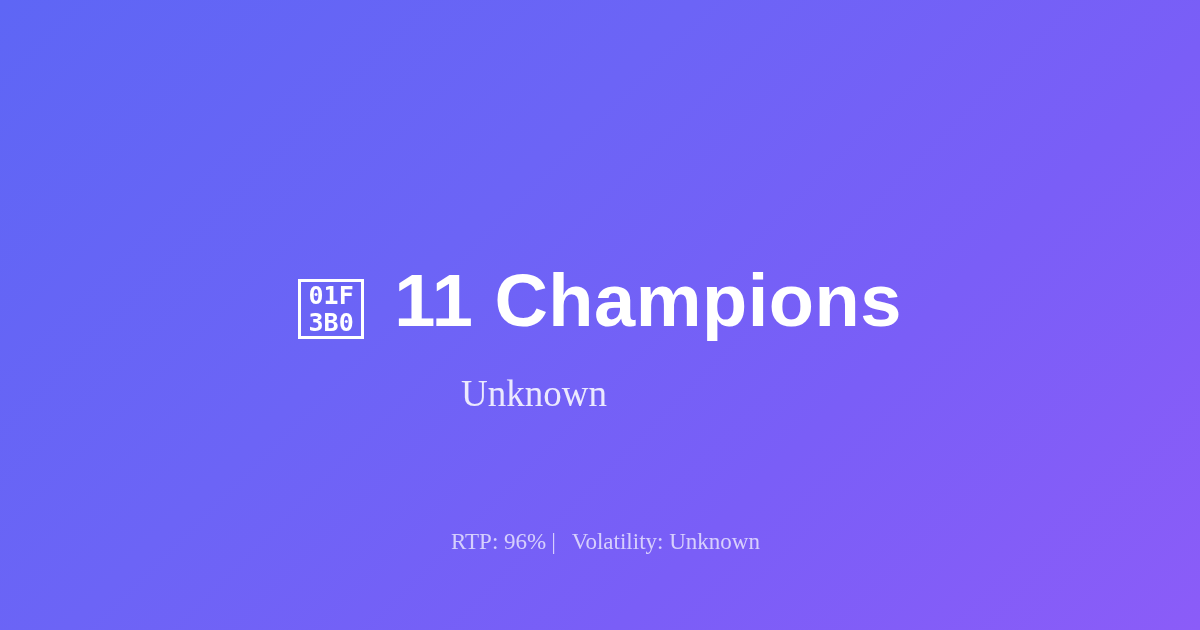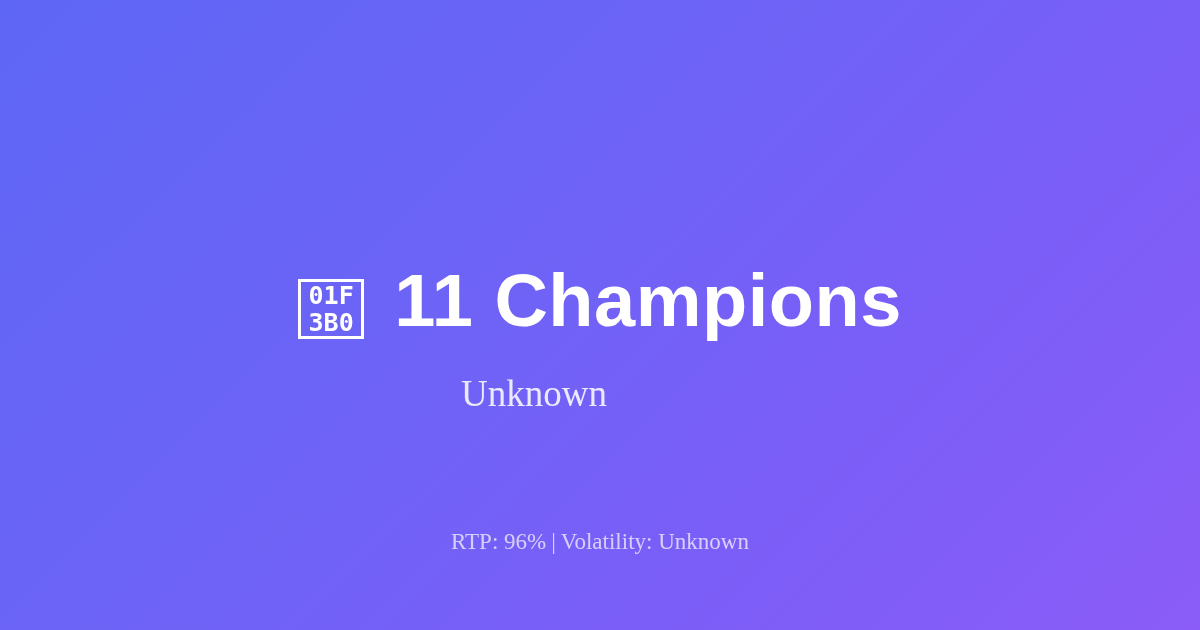--- a/index.html
+++ b/index.html
@@ -100,21 +100,21 @@
     width: 1200px;
     text-align: center;
     font-family: "Liberation Serif", "DejaVu Serif", serif;
     font-size: 23px;
     font-weight: 400;
     line-height: 28px;
     color: rgba(255, 255, 255, 0.70);
     white-space: nowrap;
   }
 
-  #footer-meta .meta-part { display: inline; }
+  #footer-meta .meta-part { display: inline; margin-left: 11px; }
   #footer-meta .meta-sep { display: inline; padding: 0 5px; }
 </style>
 </head>
 <body>
 
 <div id="og-card">
 
   <div id="title-row">
     <span id="game-emoji-icon">
       <span class="tofu-line">01F</span>

